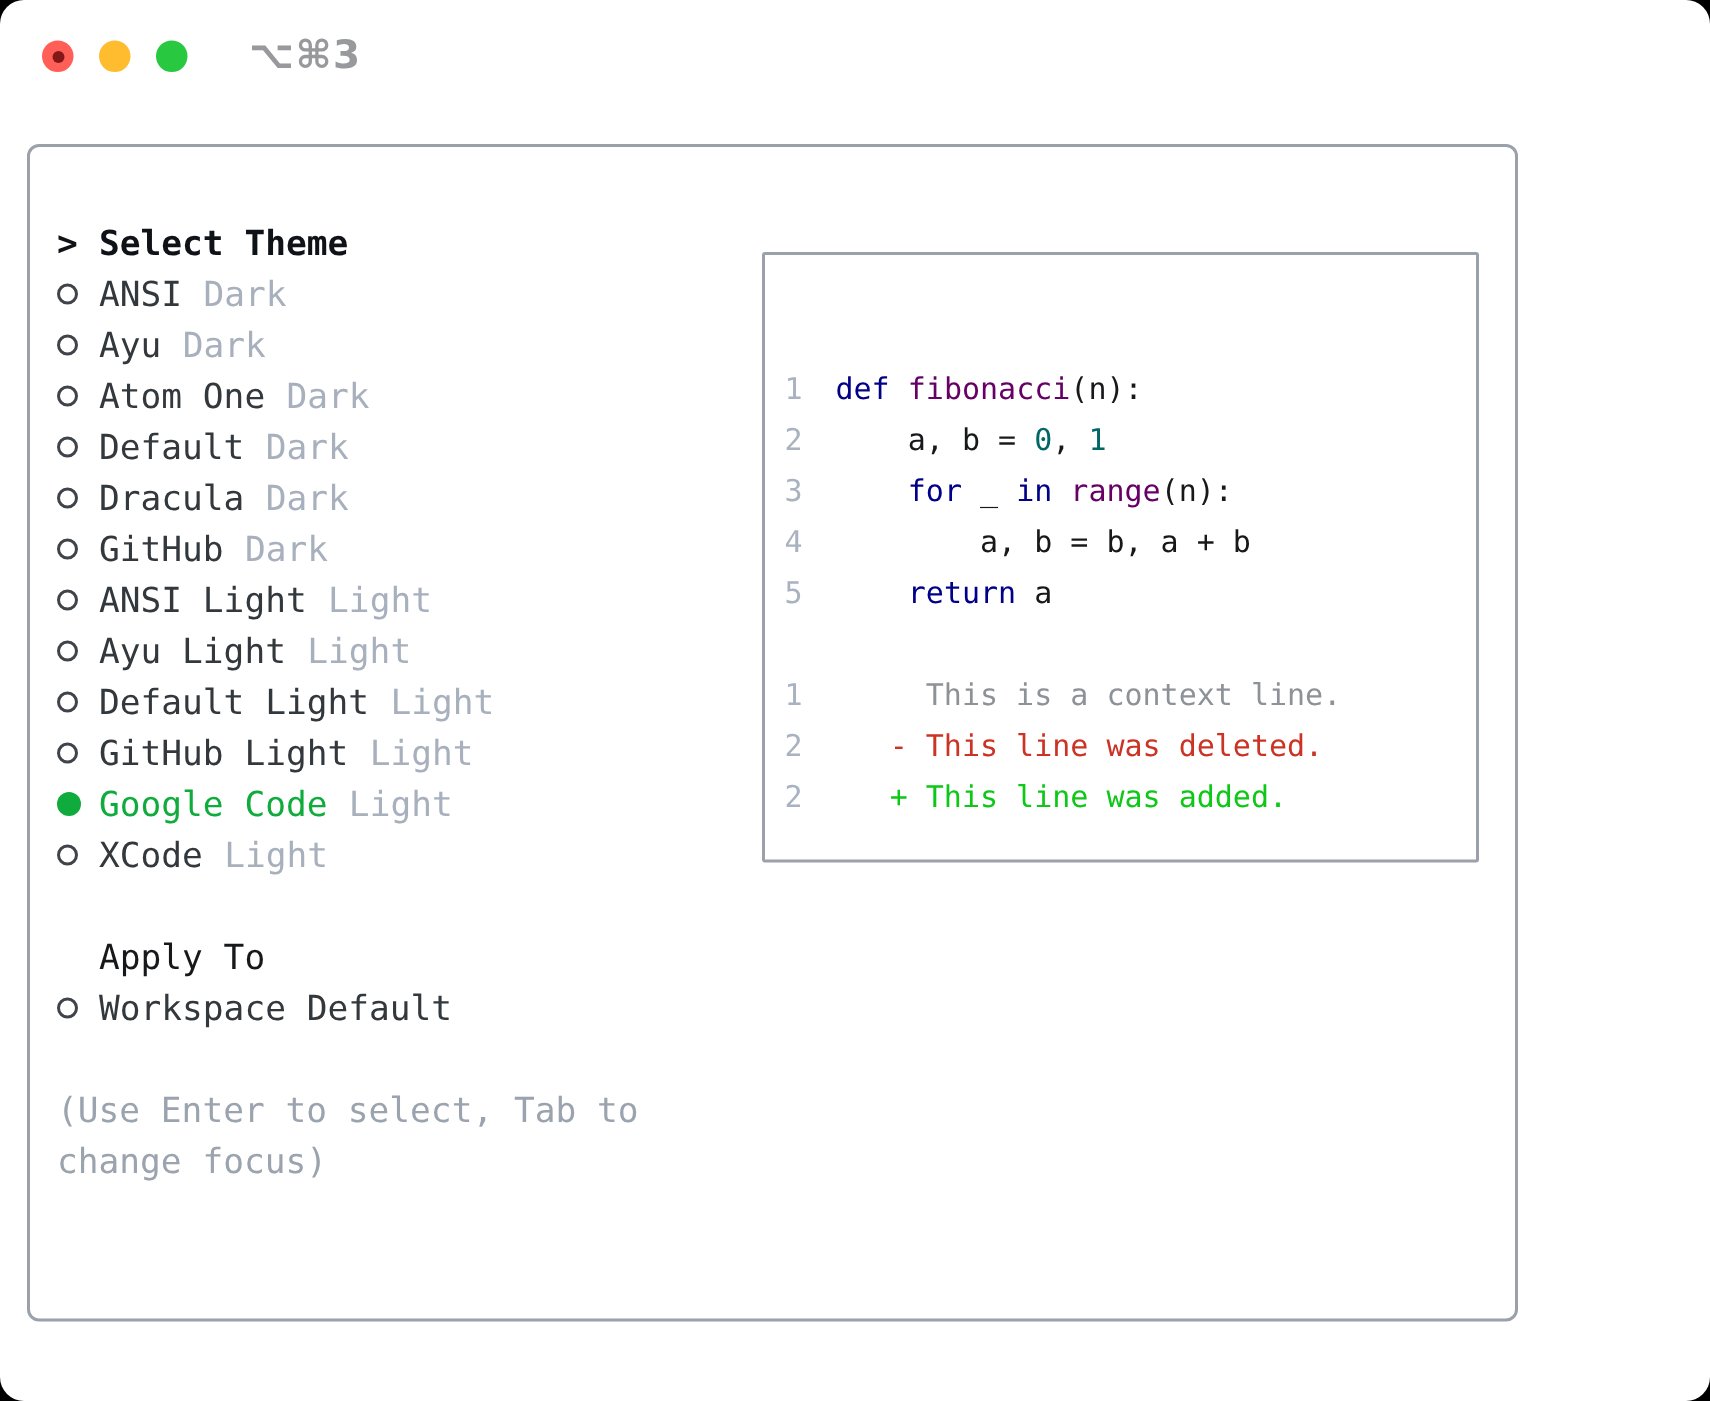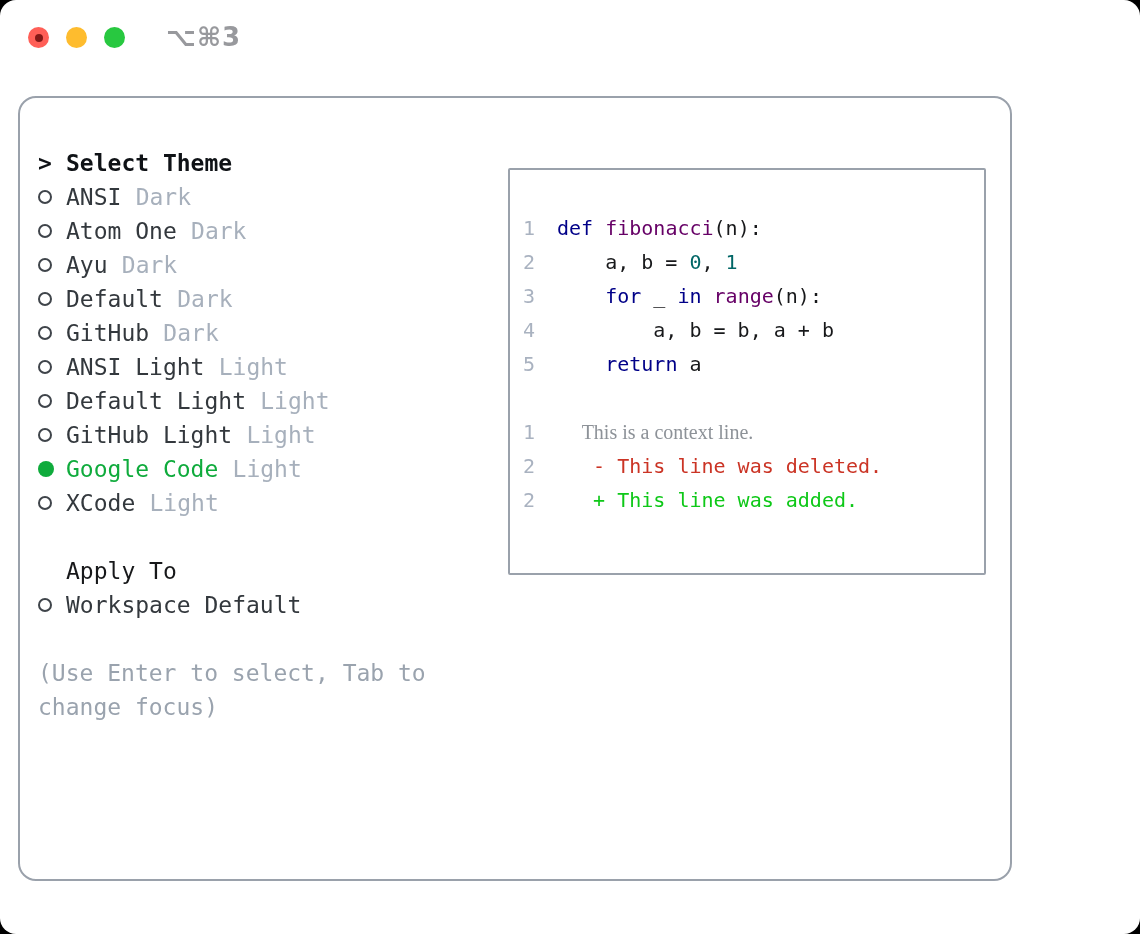--- a/index.html
+++ b/index.html
@@ -24,21 +24,21 @@
   .win-title {
     position:absolute; left:166px; top:22px; height:30px; line-height:30px;
     font-family:"DejaVu Sans","Liberation Sans",sans-serif;
     font-size:26px; font-weight:bold; color:var(--window_title_gray);
     letter-spacing:1px;
   }
 
   
   .panel {
     position:absolute; left:18px; top:96px; width:994px; height:785px;
-    border:2px solid var(--panel_border); border-radius:18px;
+    border:2px solid var(--panel_border); border-radius:8px;
     display:flex; padding:48px 0 0 18px;
   }
   .col-left { width:462px; }
   .col-right { width:500px; }
 
   .row { height:34px; line-height:34px; font-size:23px; color:var(--item_text); white-space:pre; }
   .spacer { height:34px; }
   .prefix { display:inline-block; width:28px; vertical-align:top; }
   .caret { font-weight:bold; color:#0f1216; }
   .hdr { font-weight:bold; color:#0f1216; }
@@ -53,31 +53,31 @@
   .ttag  { color:var(--variant_tag); margin-left:.62em;text-align:right; }
   .sel .tname { color:var(--selection_green); }
 
   .help { font-size:23px; line-height:34px; color:var(--help_text); }
   .help span { display:block; height:34px; white-space:pre; }
 
   
   .preview-box {
     width:478px; height:407px; margin:22px 0 0 8px;
     border:2px solid var(--panel_border); border-radius:2px;
-    padding:41px 0 0 13px;
+    padding:72px 0 0 13px;
     font-size:20px; line-height:34px;
   }
   .cline { height:34px; white-space:pre; }
   .lnum { display:inline-block; width:34px; color:var(--line_number); }
   .ccontent { white-space:pre; color:var(--code_plain); }
   .tk-kw { color:var(--keyword); }
   .tk-fn { color:var(--function_name); }
   .tk-num { color:var(--number_literal); }
   .tk-pl { color:var(--code_plain); }
-  .diff-context { color:var(--diff_context);font-family:Liberation Serif, serif; }
+  .diff-context { color:var(--diff_context); }
   .diff-deleted { color:var(--diff_deleted); }
   .diff-added { color:var(--diff_added); }
 </style>
 </head>
 <body>
 
 <div class="window">
 
   <div class="titlebar">
     <div class="lights">
@@ -87,25 +87,27 @@
     </div>
     <div class="win-title">⌥⌘3</div>
   </div>
 
   <div class="panel">
 
     <div class="col-left">
       <div class="row"><span class="prefix caret">&gt;</span><span class="hdr">Select Theme</span></div>
 
       <div class="row"><span class="prefix"><span class="circle"></span></span><span class="tname">ANSI</span><span class="ttag">Dark</span></div>
+      <div class="row"><span class="prefix"><span class="circle"></span></span><span class="tname">Ayu</span><span class="ttag">Dark</span></div>
       <div class="row"><span class="prefix"><span class="circle"></span></span><span class="tname">Atom One</span><span class="ttag">Dark</span></div>
-      <div class="row"><span class="prefix"><span class="circle"></span></span><span class="tname">Ayu</span><span class="ttag">Dark</span></div>
       <div class="row"><span class="prefix"><span class="circle"></span></span><span class="tname">Default</span><span class="ttag">Dark</span></div>
+      <div class="row"><span class="prefix"><span class="circle"></span></span><span class="tname">Dracula</span><span class="ttag">Dark</span></div>
       <div class="row"><span class="prefix"><span class="circle"></span></span><span class="tname">GitHub</span><span class="ttag">Dark</span></div>
       <div class="row"><span class="prefix"><span class="circle"></span></span><span class="tname">ANSI Light</span><span class="ttag">Light</span></div>
+      <div class="row"><span class="prefix"><span class="circle"></span></span><span class="tname">Ayu Light</span><span class="ttag">Light</span></div>
       <div class="row"><span class="prefix"><span class="circle"></span></span><span class="tname">Default Light</span><span class="ttag">Light</span></div>
       <div class="row"><span class="prefix"><span class="circle"></span></span><span class="tname">GitHub Light</span><span class="ttag">Light</span></div>
       <div class="row sel"><span class="prefix"><span class="circle filled"></span></span><span class="tname">Google Code</span><span class="ttag">Light</span></div>
       <div class="row"><span class="prefix"><span class="circle"></span></span><span class="tname">XCode</span><span class="ttag">Light</span></div>
 
       <div class="spacer"></div>
 
       <div class="row"><span class="prefix"></span><span class="hdr" style="font-weight:normal;color:#17181a">Apply To</span></div>
       <div class="row"><span class="prefix"><span class="circle"></span></span><span class="tname">Workspace Default</span></div>
 

